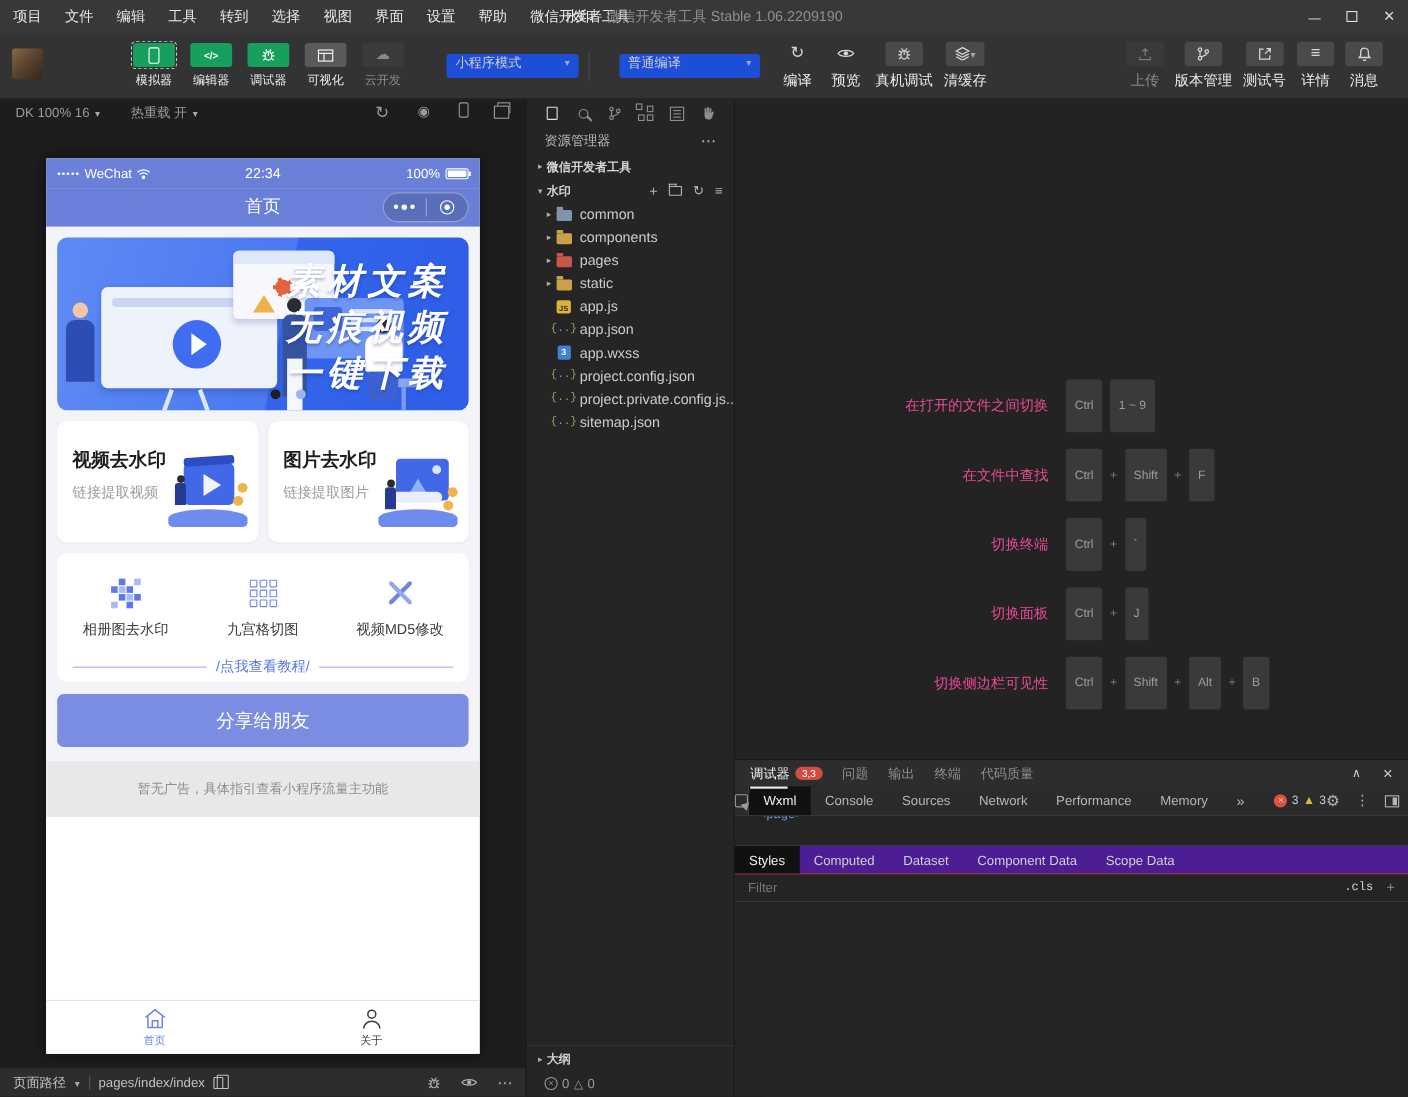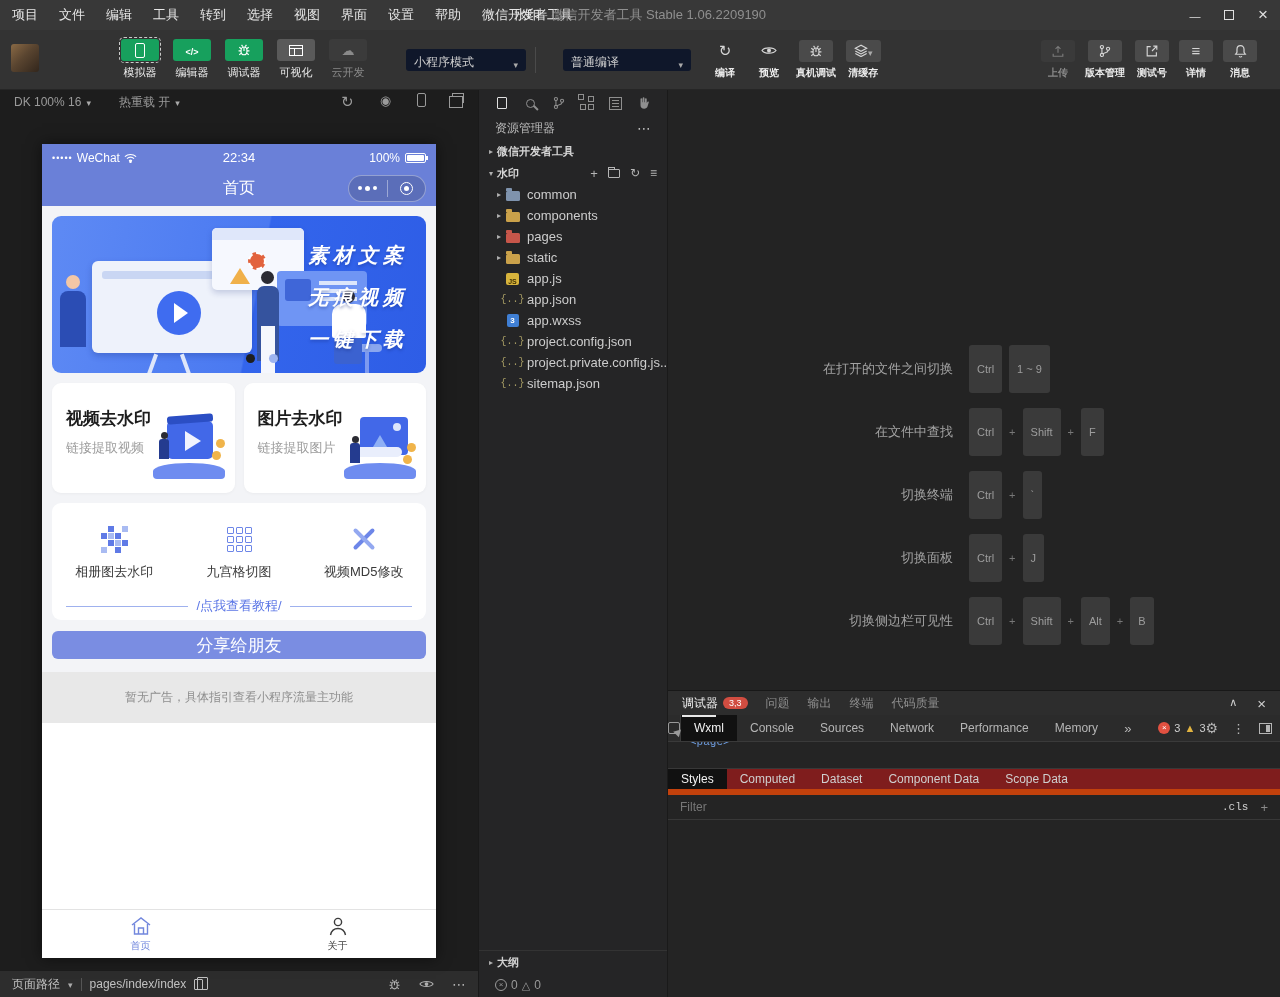--- a/index.html
+++ b/index.html
@@ -40,35 +40,35 @@
   .btn-dim   { background:#3b3b3b; color:#8a8a8a !important; }
   .modebtn .blabel { margin-top:4px; font-size:11px; color:#ececec; white-space:nowrap; }
   .modebtn .blabel.dim { color:#8a8a8a; }
   .ic-phone { width:10px; height:15px; border:1.3px solid currentColor; border-radius:2px; }
   .ic-code::before { content:"</>"; font-size:9px; font-weight:bold; letter-spacing:0; }
   .ic-layout { width:14px; height:11px; border:1.3px solid currentColor; position:relative; }
   .ic-layout::before { content:""; position:absolute; left:0; right:0; top:2px; height:1.3px; background:currentColor; }
   .ic-layout::after  { content:""; position:absolute; left:4px; top:2px; bottom:0; width:1.3px; background:currentColor; }
   .ic-cloud::before { content:"☁"; font-size:13px; }
 
-  .tb-select { width:120px; height:22px; background:#0f172a; border-radius:3px;
-    display:flex; align-items:flex-end; padding:0 8px; color:#cfcfcf; font-size:12px; }
+  .tb-select { width:120px; height:22px; background:#1d4ed8; border-radius:3px;
+    display:flex; align-items:flex-start; padding:0 8px; color:#cfcfcf; font-size:12px; }
   .tb-select .caret { margin-left:auto; }
   .caret::before { content:"▾"; font-size:9px; color:#aaa; }
   .sel-mode { margin-left:37px; }
   .sel-compile { margin-left:18px; width:128px; }
   .vdiv { width:1px; height:26px; background:#4a4a4a; margin:0 9px; }
 
   .actgroup { display:flex; align-items:flex-start; margin-left:12px; }
   .action { display:flex; flex-direction:column; align-items:center; margin:0 5px; }
   .action .aface { height:22px; min-width:34px; display:flex; align-items:center;
     justify-content:center; color:#d6d6d6; border-radius:3px; }
   .aface.boxed { background:#4a4a4a; padding:0 8px; }
   .aface.dim { color:#7a7a7a; background:#3a3a3a; }
-  .action .alabel { margin-top:4px; font-size:10px; color:#ececec; white-space:nowrap;font-weight:bold; }
+  .action .alabel { margin-top:4px; font-size:13px; color:#ececec; white-space:nowrap; }
   .action .alabel.dim { color:#8a8a8a; }
   .ic-refresh::before { content:"↻"; font-size:15px; }
   .ic-menu::before { content:"≡"; font-size:15px; }
   .svgic { display:block; }
   .rightgrp { margin-left:auto; display:flex; align-items:flex-start; padding-right:18px; }
 
   
   .main { flex:1; display:flex; min-height:0; }
 
   
@@ -112,21 +112,21 @@
   .capsule .cring i::before { content:""; width:5px; height:5px; background:#fff; border-radius:50%; }
 
   .pcontent { flex:1; background:#fff; overflow:hidden; display:flex; flex-direction:column; }
   .ptop { background:#f3f4f7; }
 
   
   .banner { margin:10px 10px 0; height:157px; border-radius:9px; position:relative;
     overflow:hidden;
     background:linear-gradient(101deg,#5e8af4 0%,#4a79f1 54%,#3365ec 54.5%,#2e5de6 100%); }
   .bannertext { position:absolute; right:18px; top:18px; color:#fff;
-    font-style:italic; font-weight:bold; font-size:20px; letter-spacing:5px; line-height:42px;
+    font-style:italic; font-weight:bold; font-size:32px; letter-spacing:5px; line-height:42px;
     text-shadow:0 2px 3px rgba(20,40,120,.35); }
   .bdots { position:absolute; bottom:10px; left:52%; display:flex; gap:14px; }
   .bdots i { width:9px; height:9px; border-radius:50%; }
   .bdots .on { background:#1e1e1e; }
   .bdots .off { background:#9db4f0; }
   
   .il { position:absolute; }
   .il-screen { left:40px; top:45px; width:160px; height:92px; background:#eef2fb; border-radius:6px;
     box-shadow:0 3px 6px rgba(20,40,120,.25); }
   .il-screen::before { content:""; position:absolute; left:10px; top:10px; right:10px; height:8px;
@@ -212,21 +212,21 @@
   .ic-nine b { border:1.5px solid #6d86e8; border-radius:1px; }
   .ic-tools { position:relative; width:26px; height:26px; }
   .ic-tools::before { content:""; position:absolute; left:11px; top:-1px; width:4px; height:28px;
     background:#6d86e8; border-radius:2px; transform:rotate(45deg); }
   .ic-tools::after { content:""; position:absolute; left:11px; top:-1px; width:4px; height:28px;
     background:#93a8f0; border-radius:2px; transform:rotate(-45deg); }
   .tutrow { margin:16px 14px 0; display:flex; align-items:center; }
   .tutrow .tline { flex:1; border-top:1px solid #9fb1ee; }
   .tutrow .tuttext { margin:0 8px; font-size:13px; color:#5b76e6; }
 
-  .sharebtn { display:block; margin:11px 10px 0; width:calc(100% - 20px); height:28px;
+  .sharebtn { display:block; margin:11px 10px 0; width:calc(100% - 20px); height:48px;
     background:#7a8de2; border:none; border-radius:6px; color:#fff; font-size:17px;
     font-family:inherit; }
   .adbar { margin-top:13px; height:51px; background:#e8e8e8; display:flex; align-items:center;
     justify-content:center; font-size:12px; color:#8e8e8e; }
   .pwhite { flex:1; background:#fff; }
 
   .ptabbar { height:49px; flex:0 0 49px; background:#fff; border-top:1px solid #e3e3e3;
     display:flex; }
   .ptab { flex:1; display:flex; flex-direction:column; align-items:center; justify-content:center; gap:3px; }
   .ptab .tlabel { font-size:10px; }
@@ -297,21 +297,21 @@
   .cdot::before { content:"×"; }
   .ctri { color:#9a9a9a; font-size:11px; }
   .ctri::before { content:"△"; }
 
   
   .rightcol { flex:1; display:flex; flex-direction:column; min-width:0; }
   .editor { height:600px; flex:0 0 600px; background:#232323; position:relative; }
   .shortcuts { position:absolute; left:50%; top:255px; transform:translateX(-50%);
     display:flex; flex-direction:column; gap:15px; }
   .srow { display:flex; align-items:center; }
-  .srow .slabel { width:230px; text-align:right; color:#a3a3a3; font-size:13px; padding-right:16px;
+  .srow .slabel { width:230px; text-align:right; color:#ec4899; font-size:13px; padding-right:16px;
     white-space:nowrap; }
   .srow .keys { display:flex; align-items:center; gap:7px; width:240px; }
   .key { background:#3a3a3a; color:#9d9d9d; font-size:11px; padding:18px 8px; border-radius:3px;
     white-space:nowrap; }
   .plus { color:#777; font-size:11px; }
   .plus::before { content:"+"; }
 
   
   .debugpanel { flex:1; background:#232323; border-top:1px solid #181818; display:flex;
     flex-direction:column; min-height:0; }
@@ -346,21 +346,21 @@
   .dtctl { margin-left:auto; display:flex; align-items:center; gap:14px; padding-right:12px; color:#b5b5b5; }
   .ic-gear::before { content:"⚙"; font-size:14px; }
   .ic-kebab::before { content:"⋮"; font-size:13px; }
   .ic-dock { width:13px; height:11px; border:1.2px solid currentColor; position:relative; }
   .ic-dock::after { content:""; position:absolute; right:1px; top:1px; width:4px; height:7px; background:currentColor; }
 
   .wxmlarea { height:27px; flex:0 0 27px; background:#242424; border-bottom:1px solid #383838;
     overflow:hidden; padding-left:22px; }
   .wxmlarea .tag { display:block; margin-top:-6px; color:#6f9ddf; font-size:11px;
     font-family:"Liberation Mono","DejaVu Sans Mono",monospace; }
-  .stylesrow { height:26px; flex:0 0 26px; background:#7f1d1d; border-bottom:6px solid #c2410c;
+  .stylesrow { height:26px; flex:0 0 26px; background:#4c1d95; border-bottom:1px solid #c2410c;
     display:flex; align-items:center; font-size:12px; color:#cfcfcf; }
   .sttab { padding:0 13px; height:100%; display:flex; align-items:center; }
   .sttab.active { background:#111; color:#f2f2f2; }
   .filterrow { height:25px; flex:0 0 25px; background:#242424; border-bottom:1px solid #383838;
     display:flex; align-items:center; padding:0 12px; }
   .filterrow input { flex:1; background:transparent; border:none; outline:none; color:#cccccc;
     font-size:12px; font-family:inherit; }
   .filterrow input::placeholder { color:#777; }
   .clslabel { color:#d0d0d0; font-size:11px; font-family:"Liberation Mono","DejaVu Sans Mono",monospace;
     margin-right:12px; }

